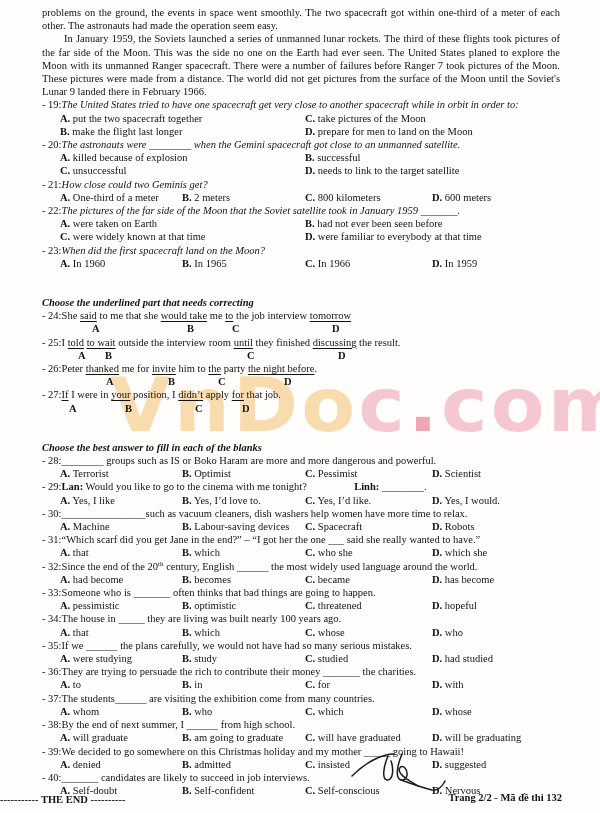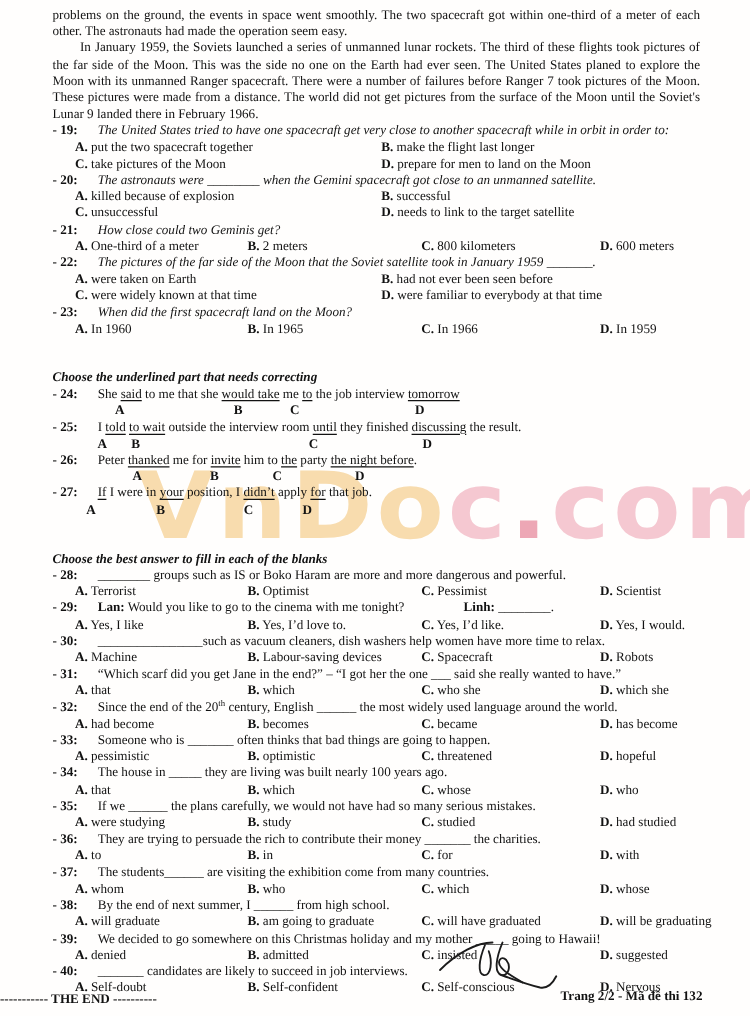--- a/index.html
+++ b/index.html
@@ -15,27 +15,27 @@
     transform:scaleX(1.06);transform-origin:left center;
   }
   .wm-tan{color:var(--wm-tan,#f8dcae);}
   .wm-pink{color:var(--wm-pink,#f5c8d1);}
   .wm-dot{color:var(--wm-dot,#eda7b5);}
   .content{position:relative;z-index:1;padding:6px 40px 0 42px;}
   .para{margin:0;text-align:justify;}
   .indent{text-indent:22px;}
   .sec-header{font-weight:bold;font-style:italic;margin-top:26px;}
   .qline{}
-  .qnum{font-weight:bold;margin-right:16px;}
+  .qnum{font-weight:normal;margin-right:0;}
   .i{font-style:italic;}
   .u{text-decoration:underline;text-underline-offset:1.5px;}
   .b{font-weight:bold;}
   .sup{font-size:7px;vertical-align:super;line-height:0;}
   .opts{display:grid;margin-left:18px;}
-  .four{grid-template-columns:122px 123px 127px 1fr;gap:16px;}
+  .four{grid-template-columns:122px 123px 127px 1fr;}
   .two{grid-template-columns:245px 1fr;}
   .opt{white-space:nowrap;}
   .k{font-weight:bold;}
   .letters{position:relative;height:13.2px;}
   .letter{position:absolute;top:0;font-weight:bold;}
   .the-end{position:absolute;left:0;right:0;top:769px;text-align:left;font-weight:bold;margin-top:24px;}
   .signature{position:absolute;left:350px;top:748px;width:98px;height:54px;}
   .page-num{position:absolute;right:38px;top:791px;font-weight:bold;}
 </style>
 </head>
@@ -46,22 +46,22 @@
   <div class="watermark"><span class="wm-tan">VnDo</span><span class="wm-pink">c</span><span class="wm-dot">.</span><span class="wm-pink">com</span></div>
 
   <div class="content">
     <p class="para">problems on the ground, the events in space went smoothly. The two spacecraft got within one-third of a meter of each other. The astronauts had made the operation seem easy.</p>
     <p class="para indent">In January 1959, the Soviets launched a series of unmanned lunar rockets. The third of these flights took pictures of the far side of the Moon. This was the side no one on the Earth had ever seen. The United States planed to explore the Moon with its unmanned Ranger spacecraft. There were a number of failures before Ranger 7 took pictures of the Moon. These pictures were made from a distance. The world did not get pictures from the surface of the Moon until the Soviet's Lunar 9 landed there in February 1966.</p>
 
     <div id="questions-area">
         <div class="qline"><span class="qnum">- 19:</span><span class="qtext i"><span>The United States tried to have one spacecraft get very close to another spacecraft while in orbit in order to:</span></span></div>
         <div class="opts two">
           <span class="opt"><span class="k">A.</span> <span class="v">put the two spacecraft together</span></span>
+          <span class="opt"><span class="k">C.</span> <span class="v">take pictures of the Moon</span></span>
           <span class="opt"><span class="k">B.</span> <span class="v">make the flight last longer</span></span>
-          <span class="opt"><span class="k">C.</span> <span class="v">take pictures of the Moon</span></span>
           <span class="opt"><span class="k">D.</span> <span class="v">prepare for men to land on the Moon</span></span>
         </div>
         <div class="qline"><span class="qnum">- 20:</span><span class="qtext i"><span>The astronauts were ________ when the Gemini spacecraft got close to an unmanned satellite.</span></span></div>
         <div class="opts two">
           <span class="opt"><span class="k">A.</span> <span class="v">killed because of explosion</span></span>
           <span class="opt"><span class="k">B.</span> <span class="v">successful</span></span>
           <span class="opt"><span class="k">C.</span> <span class="v">unsuccessful</span></span>
           <span class="opt"><span class="k">D.</span> <span class="v">needs to link to the target satellite</span></span>
         </div>
         <div class="qline"><span class="qnum">- 21:</span><span class="qtext i"><span>How close could two Geminis get?</span></span></div>

